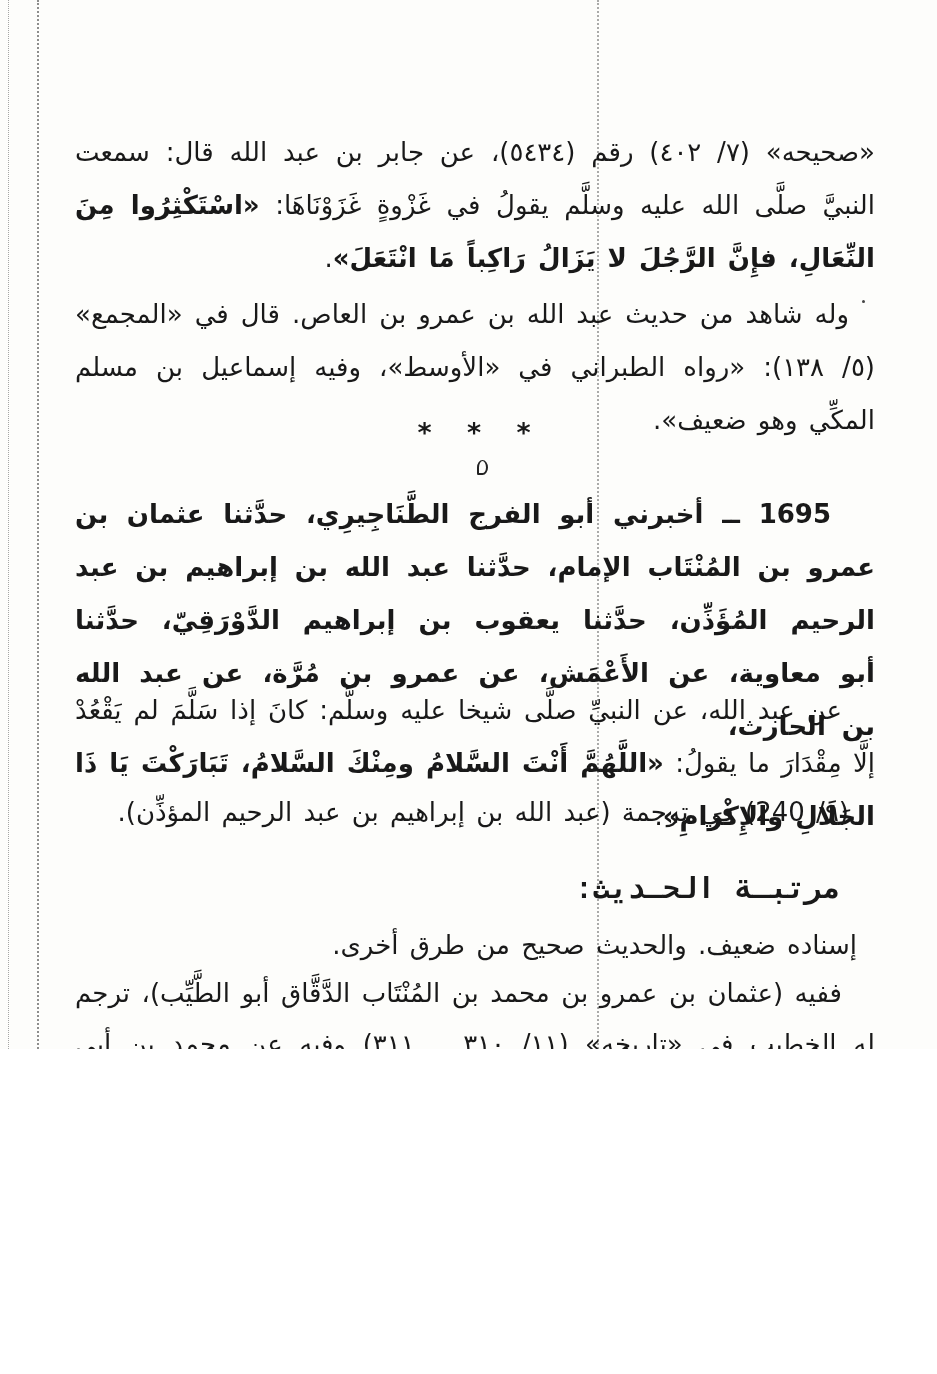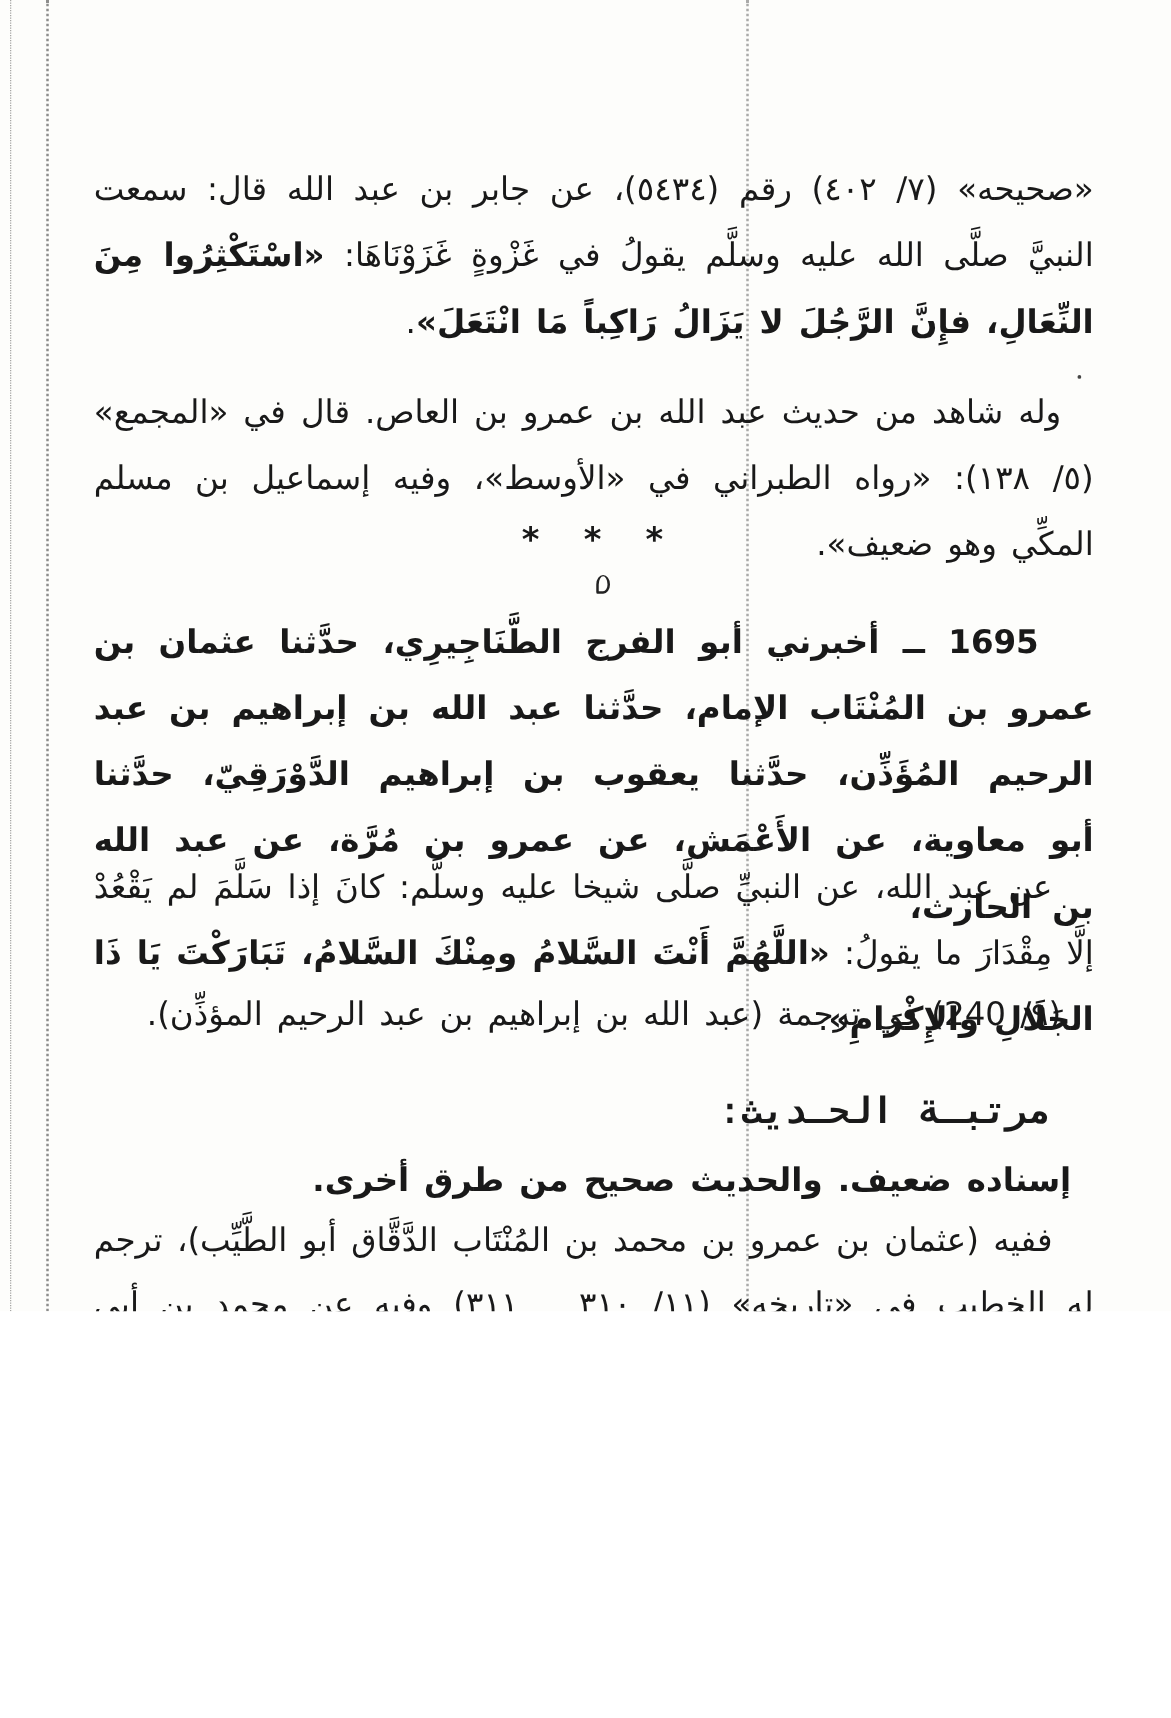--- a/index.html
+++ b/index.html
@@ -23,31 +23,31 @@
   .text-col{
     position:absolute;left:75px;width:800px;
     direction:rtl;unicode-bidi:embed;
   }
   .para{
     position:absolute;right:0;left:0;
     text-align:justify;
     font-size:26px;line-height:53px;
     word-spacing:3px;
   }
-  .t-100{top:100px}.t-278{top:278px}.t-418{top:418px}.t-462{top:462px}
+  .t-100{top:100px}.t-278{top:262px}.t-418{top:418px}.t-462{top:462px}
   .t-658{top:658px}.t-760{top:760px}.t-835{top:835px}.t-893{top:893px}
   .t-942{top:942px}.t-1256{top:1256px}
   .ind{text-indent:33px;}
   .ind-sm{text-indent:26px;}
   .ind-num{text-indent:44px;}
   .b{font-weight:bold;}
   .isnad{font-weight:bold;word-spacing:7px;}
   .bio{line-height:51px;}
   .heading{font-size:29px;font-weight:bold;text-indent:35px;text-align:right;font-family:Liberation Mono, monospace;}
-  .grade{font-size:26px;font-weight:bold;text-indent:18px;text-align:right;}
+  .grade{font-size:26px;font-weight:normal;text-indent:18px;text-align:right;}
   .separator{
     text-align:center;font-size:27px;font-weight:bold;
     word-spacing:22px;letter-spacing:2px;line-height:30px;
   }
   .pagenum{text-align:right;font-size:25px;line-height:40px;letter-spacing:2px;margin-top:20px;}
 </style>
 </head>
 <body>
 
 <div class="page">

